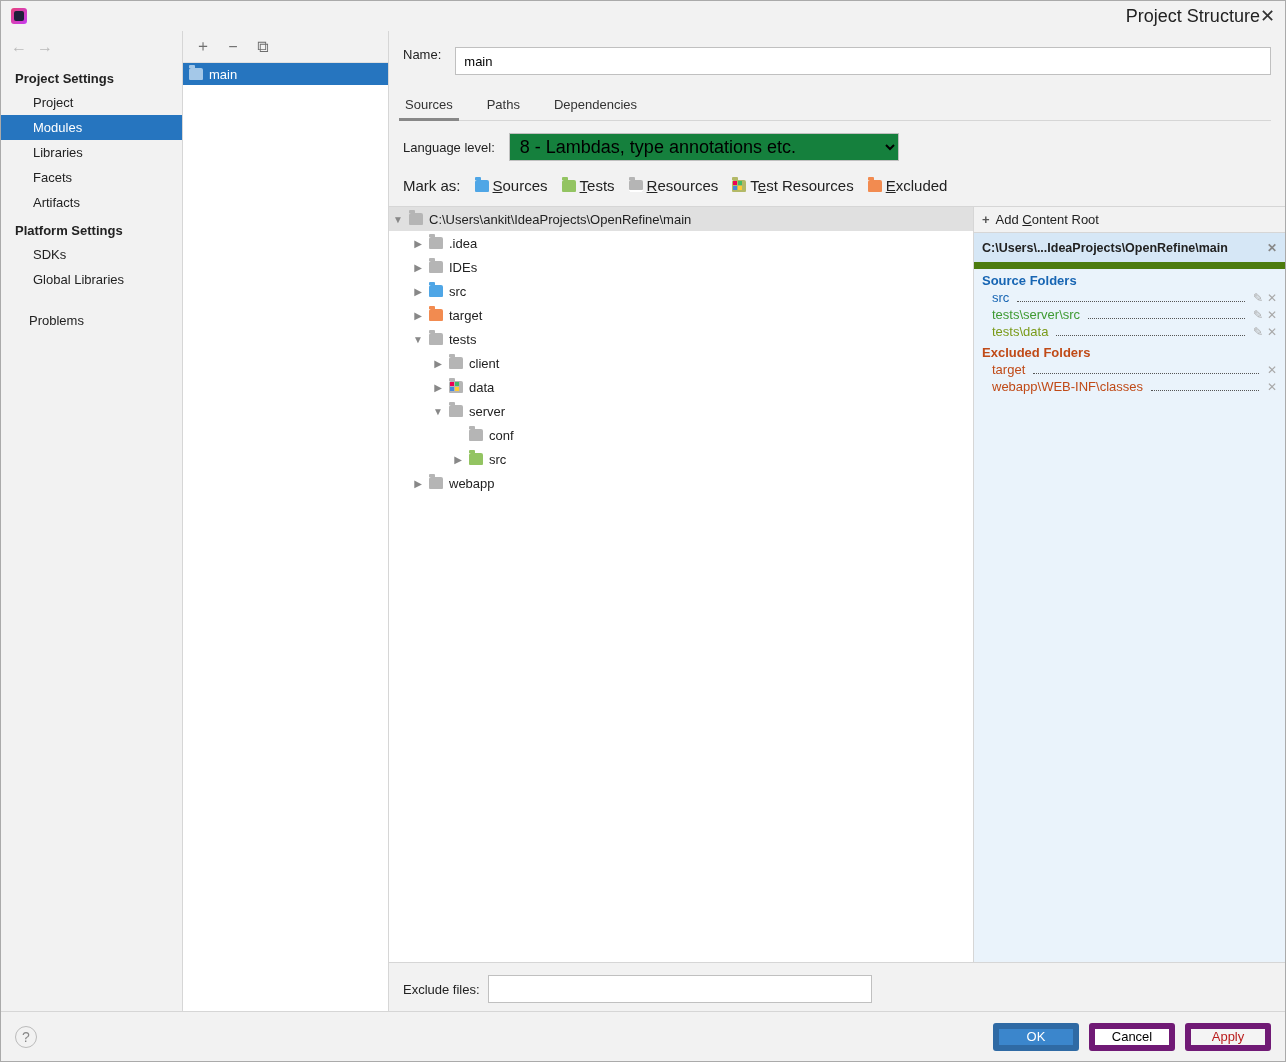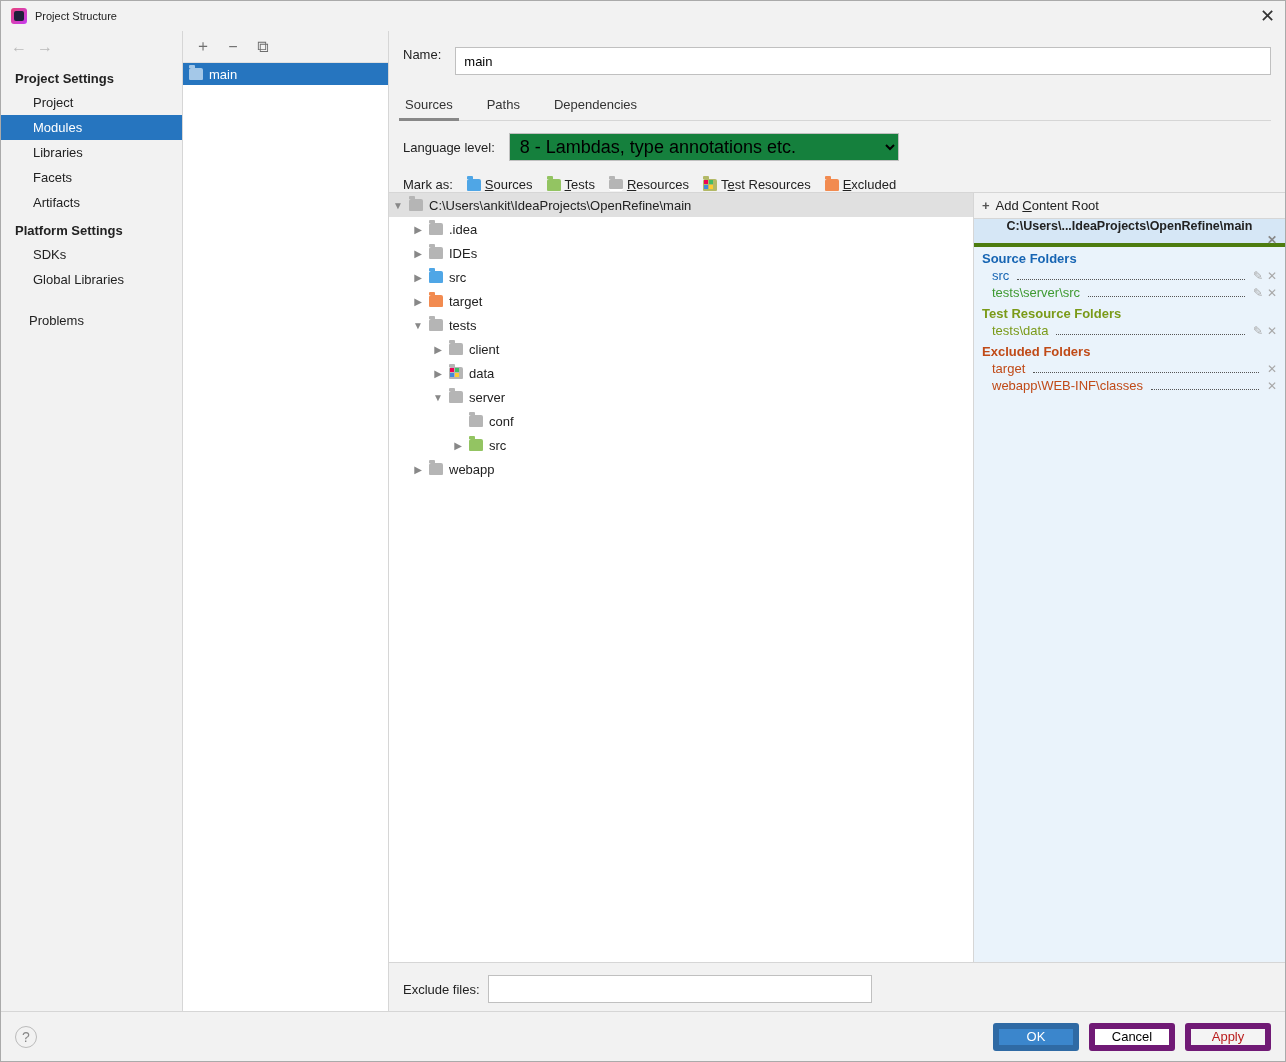--- a/index.html
+++ b/index.html
@@ -4,21 +4,21 @@
 <style>
 * { box-sizing: border-box; margin: 0; padding: 0; }
 body { font-family: "Segoe UI", Arial, sans-serif; font-size: 13px; color: #222; background: #fff; }
 
 .dialog { width: 1286px; height: 1062px; border: 1px solid #aaa; display: flex; flex-direction: column; background: #f2f2f2; }
 
 
 .titlebar { height: 30px; display: flex; align-items: center; padding: 0 10px; background: #f2f2f2; }
 .titlebar .app-icon { width: 16px; height: 16px; margin-right: 8px; background: linear-gradient(135deg,#e8427a,#c63bf2); border-radius: 3px; position: relative; }
 .titlebar .app-icon:before { content:""; position:absolute; inset:3px; background:#1f1f3a; border-radius:2px; }
-.titlebar .title { flex: 1; font-size: 11px; }
+.titlebar .title { flex: 1; font-size: 18px; text-align: right; }
 .titlebar .close { font-size: 18px; cursor: pointer; color: #333; line-height: 1; }
 
 
 .body { flex: 1; display: flex; background: #fff; overflow: hidden; }
 
 
 .sidebar { width: 182px; background: #f2f2f2; border-right: 1px solid #d6d6d6; display: flex; flex-direction: column; }
 .nav-arrows { height: 32px; display: flex; align-items: center; padding: 0 10px; gap: 10px; }
 .nav-arrow { color: #bababa; font-size: 16px; cursor: pointer; }
 .section-head { font-weight: bold; padding: 8px 14px 4px; font-size: 13px; }
@@ -54,36 +54,36 @@
 .namebar label { font-size: 13px; }
 .namebar input { flex: 1; height: 28px; border: 1px solid #c0c0c0; background: #fff; padding: 0 8px; font-size: 13px; }
 
 .tabs { margin: 16px 14px 0 14px; display: flex; gap: 30px; border-bottom: 1px solid #d6d6d6; }
 .tab { padding: 6px 2px 8px; font-size: 13px; cursor: pointer; color: #333; position: relative; }
 .tab.active:after { content:""; position:absolute; left:-4px; right:-4px; bottom:-1px; height:3px; background:#888; }
 
 .langbar { display: flex; align-items: center; padding: 12px 14px; gap: 14px; }
 .langbar select { height: 28px; width: 390px; border: 1px solid #c0c0c0; padding: 0 6px; font-size: 18px; background: #15803d; }
 
-.markbar { display: flex; align-items: center; padding: 4px 14px 0; gap: 14px; font-size: 13px; }
+.markbar { display: flex; align-items: center; padding: 4px 14px 12px; gap: 14px; font-size: 15px; }
 .mark-item { display: inline-flex; align-items: center; gap: 4px; cursor: pointer; }
 .mark-item u { text-decoration: underline; }
 
 
 .sources-split { flex: 1; display: flex; background: #fff; border-top: 1px solid #d6d6d6; overflow: hidden; }
 .tree { flex: 1; overflow: auto; font-size: 13px; }
 .tree-row { display: flex; align-items: center; height: 24px; gap: 6px; padding: 0 4px; cursor: pointer; }
 .tree-row.sel { background: #e0e0e0; }
 .toggle { width: 10px; color: #888; font-size: 10px; text-align: center; display: inline-block; }
 .tree-label { white-space: nowrap; }
 
 .rootpanel { width: 312px; border-left: 1px solid #d6d6d6; background: #eaf3fb; display: flex; flex-direction: column; }
 .root-add { background: #f2f2f2; border-bottom: 1px solid #d6d6d6; height: 26px; display: flex; align-items: center; padding: 0 8px; gap: 6px; font-size: 13px; cursor: pointer; }
 .root-add .plus { font-weight: bold; color: #555; }
-.root-path { background: #d6e7f6; border-bottom: 4px solid #4d7c0f; height: 28px; display: flex; align-items: center; padding: 0 8px; font-weight: bold; font-size: 12.5px; flex-direction: column; }
+.root-path { background: #d6e7f6; border-bottom: 7px solid #4d7c0f; height: 36px; display: flex; align-items: center; padding: 0 8px; font-weight: bold; font-size: 12.5px; }
 .root-path .rx { margin-left: auto; color: #888; cursor: pointer; font-size: 12px; }
 .root-section { padding: 4px 8px 2px; font-weight: bold; font-size: 13px; }
 .root-section.blue { color: #1765b3; }
 .root-section.green { color: #3f9a32; }
 .root-section.olive { color: #7a9a18; }
 .root-section.orange { color: #c04a17; }
 .root-line { display: flex; align-items: baseline; padding: 0 8px 2px 18px; font-size: 13px; gap: 4px; }
 .root-line .dots { flex:1; border-bottom: 1px dotted #555; margin: 0 4px 3px; }
 .root-line .edit, .root-line .rm { color: #a8a8a8; cursor: pointer; font-size: 12px; }
 .root-line .val.blue { color: #1765b3; }
@@ -275,21 +275,20 @@
                 <span class="dots"></span>
                 <span class="edit">✎</span>
                 <span class="rm">✕</span>
               </div>
               <div class="root-line">
                 <span class="val green">tests\server\src</span>
                 <span class="dots"></span>
                 <span class="edit">✎</span>
                 <span class="rm">✕</span>
               </div>
-              <div class="root-section olive">Test Resource Folders</div>
               <div class="root-line">
                 <span class="val olive">tests\data</span>
                 <span class="dots"></span>
                 <span class="edit">✎</span>
                 <span class="rm">✕</span>
               </div>
               <div class="root-section orange">Excluded Folders</div>
               <div class="root-line">
                 <span class="val orange">target</span>
                 <span class="dots"></span>

